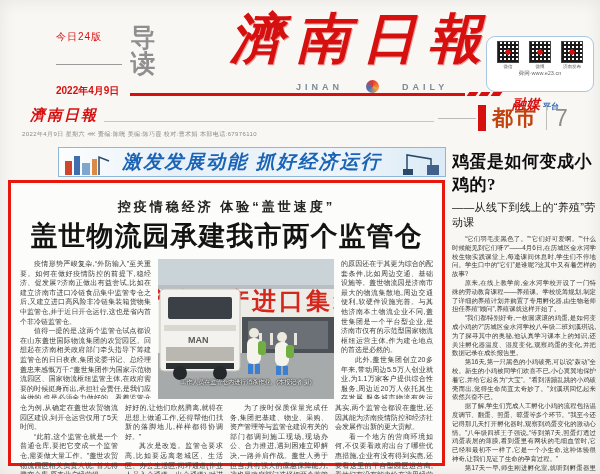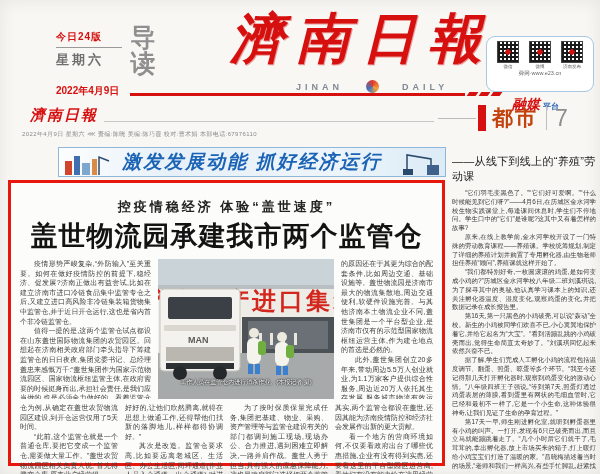--- a/index.html
+++ b/index.html
@@ -2,21 +2,21 @@
 <html><head>
 <meta charset="utf-8">
 <style>
   * { margin:0; padding:0; box-sizing:border-box; }
   html,body { width:600px; height:474px; overflow:hidden; }
   body { font-family:"Liberation Sans", sans-serif; background:#e9e7e2; }
   .page { position:relative; width:600px; height:474px; background:#f8f7f4; box-shadow:inset 0 0 18px rgba(0,0,0,.08); }
 
   
   .ed-block { position:absolute; left:56px; top:30px; width:66px; }
-  .ed-top { color:#d6100f; font-size:10px; font-weight:bold; border-bottom:1.5px solid #9a9a9a; padding-bottom:3px; letter-spacing:1px; }
+  .ed-top { color:#d6100f; font-size:10px; font-weight:normal; border-bottom:1.5px solid #9a9a9a; padding-bottom:20px; letter-spacing:1px; }
   .ed-week { color:#6e6e6e; font-size:13px; font-weight:bold; padding-top:3px; letter-spacing:3px; }
   .digest { position:absolute; left:128px; top:24px; width:30px; color:#8f8f8f; font-size:25px; font-weight:900; line-height:26px; text-align:center; }
   .m-date { position:absolute; left:56px; top:84px; color:#d6100f; font-size:10px; font-weight:bold; }
   .m-rule { position:absolute; left:130px; top:93px; width:335px; height:2.5px; background:#d6100f; }
   .m-dashes { position:absolute; left:468px; top:92px; display:flex; gap:3px; }
   .m-dash { width:9px; height:4px; background:#d6100f; transform:skewX(-35deg); }
   .m-title { position:absolute; left:222px; top:0px; width:280px; text-align:center; color:#d6100f; font-family:"Liberation Serif", serif; font-weight:900; font-style:italic; font-size:54px; letter-spacing:12px; line-height:78px; text-shadow:1px 1px 0 rgba(214,16,15,.4); }
   .m-en { position:absolute; left:296px; top:80px; display:flex; align-items:center; gap:23px; color:#7e8a96; font-size:9px; letter-spacing:4px; font-weight:bold; }
   .m-swirl { width:13px; height:13px; border-radius:50%; background:conic-gradient(#e03a2f, #f2a23c, #3f74c0, #e03a2f); }
   .qr-panel { position:absolute; left:486px; top:36px; width:108px; height:56px; background:#fff; border:1px solid #a8c8e2; border-radius:9px; padding:4px 6px 2px; }
@@ -65,21 +65,20 @@
   .side-sub { font-size:11px; font-weight:400; color:#1a1a1a; margin:4px 0 5px; letter-spacing:.3px; }
   .side-body p { font-size:6.4px; line-height:8.8px; color:#3a3a3a; text-align:justify; text-indent:2em; }
 </style>
 </head>
 <body>
 
 <div class="page">
 
   <div class="ed-block">
     <div class="ed-top">今日24版</div>
-    <div class="ed-week">星期六</div>
   </div>
   <div class="digest">
     <div>导</div>
     <div>读</div>
   </div>
   <div class="m-date">2022年4月9日</div>
   <div class="m-rule"></div>
   <div class="m-dashes">
     <div class="m-dash"></div>
     <div class="m-dash"></div>
@@ -214,20 +213,21 @@
       </div>
       <div class="bcol body-text">
         <p class="noind">其实,两个监管仓都设在盖世,还因其能为济南疫情防控和经济社会发展作出新的更大贡献。</p>
         <p>看一个地方的营商环境如何,不仅要看政府出台了哪些优惠措施,企业有没有得到实惠,还要看这里的平台型园区运营商,看他们有没有能力给在这里经营的企业提供更优质的服务,留住企业,打造产业集群,集聚发展体量,承担社会责任,服务地方经济发展。在这一方面,盖世物流作为本土成长起来的园区和物流行业品牌,无疑起到了示范带头作用。</p>
 
       </div>
     </div>
   </div>
 
   <div class="side">
+    <div class="side-head">鸡蛋是如何变成小鸡的?</div>
     <div class="side-sub">——从线下到线上的“养殖”劳动课</div>
     <div class="side-body">
       <p>“它们羽毛变黑色了。”“它们好可爱啊。”“什么时候能见到它们呀?”——4月6日,在历城区金水河学校生物实践课堂上,每逢课间休息时,学生们不停地问。学生口中的“它们”是谁呢?这其中又有着怎样的故事?</p>
       <p>原来,在线上教学前,金水河学校开设了一门特殊的劳动教育课程——养殖课。学校统筹规划,制定了详细的养殖计划并购置了专用孵化器,由生物老师担任养殖“顾问”,养殖课就这样开始了。</p>
       <p>“我们都特别好奇,一枚圆滚滚的鸡蛋,是如何变成小鸡的?”历城区金水河学校八年级二班刘溪琪说,为了探寻其中的奥秘,他认真学习课本上的知识,还关注孵化器温度、湿度变化,观察鸡蛋的变化,并把数据记录在成长报告里。</p>
       <p>第16天,第一只黑色的小鸡破壳,可以说“轰动”全校。新生的小鸡被同学们欢喜不已,小心翼翼地保护着它,并给它起名为“大宝”。“看到活蹦乱跳的小鸡破壳而出,觉得生命简直太奇妙了。”刘溪琪回忆起来依然兴奋不已。</p>
       <p>据了解,学生们完成人工孵化小鸡的流程包括温度调节、翻蛋、照蛋、晾蛋等多个环节。“我至今还记得那几天打开孵化器时,观察到鸡蛋变化的激动心情。”八年级四班王子强说,“等到第7天,照蛋灯透过鸡蛋表层的薄膜,看到蛋里有网状的毛细血管时,它已经和最初不一样了,它是一个小生命,这种体验很神奇,让我们见证了生命的孕育过程。”</p>
       <p>第17天一早,师生刚进孵化室,就听到孵蛋器里有小鸡的叫声。一打开,发现有6只已破壳而出,而且立马就能蹦跳着走了。“几个小时后它们就干了,毛茸茸的,拿出孵化器,放上市场买来的箱子,打上暖灯给小鸡宝宝们打造了温暖的家。”吕晓梅描述着当时的场景,“老师和我们一样高兴,有些手忙脚乱,赶紧找了一些开口料喂小鸡崽们吃。”12只小鸡出壳后,师生们的心里松了一口气。</p>
 
     </div>

